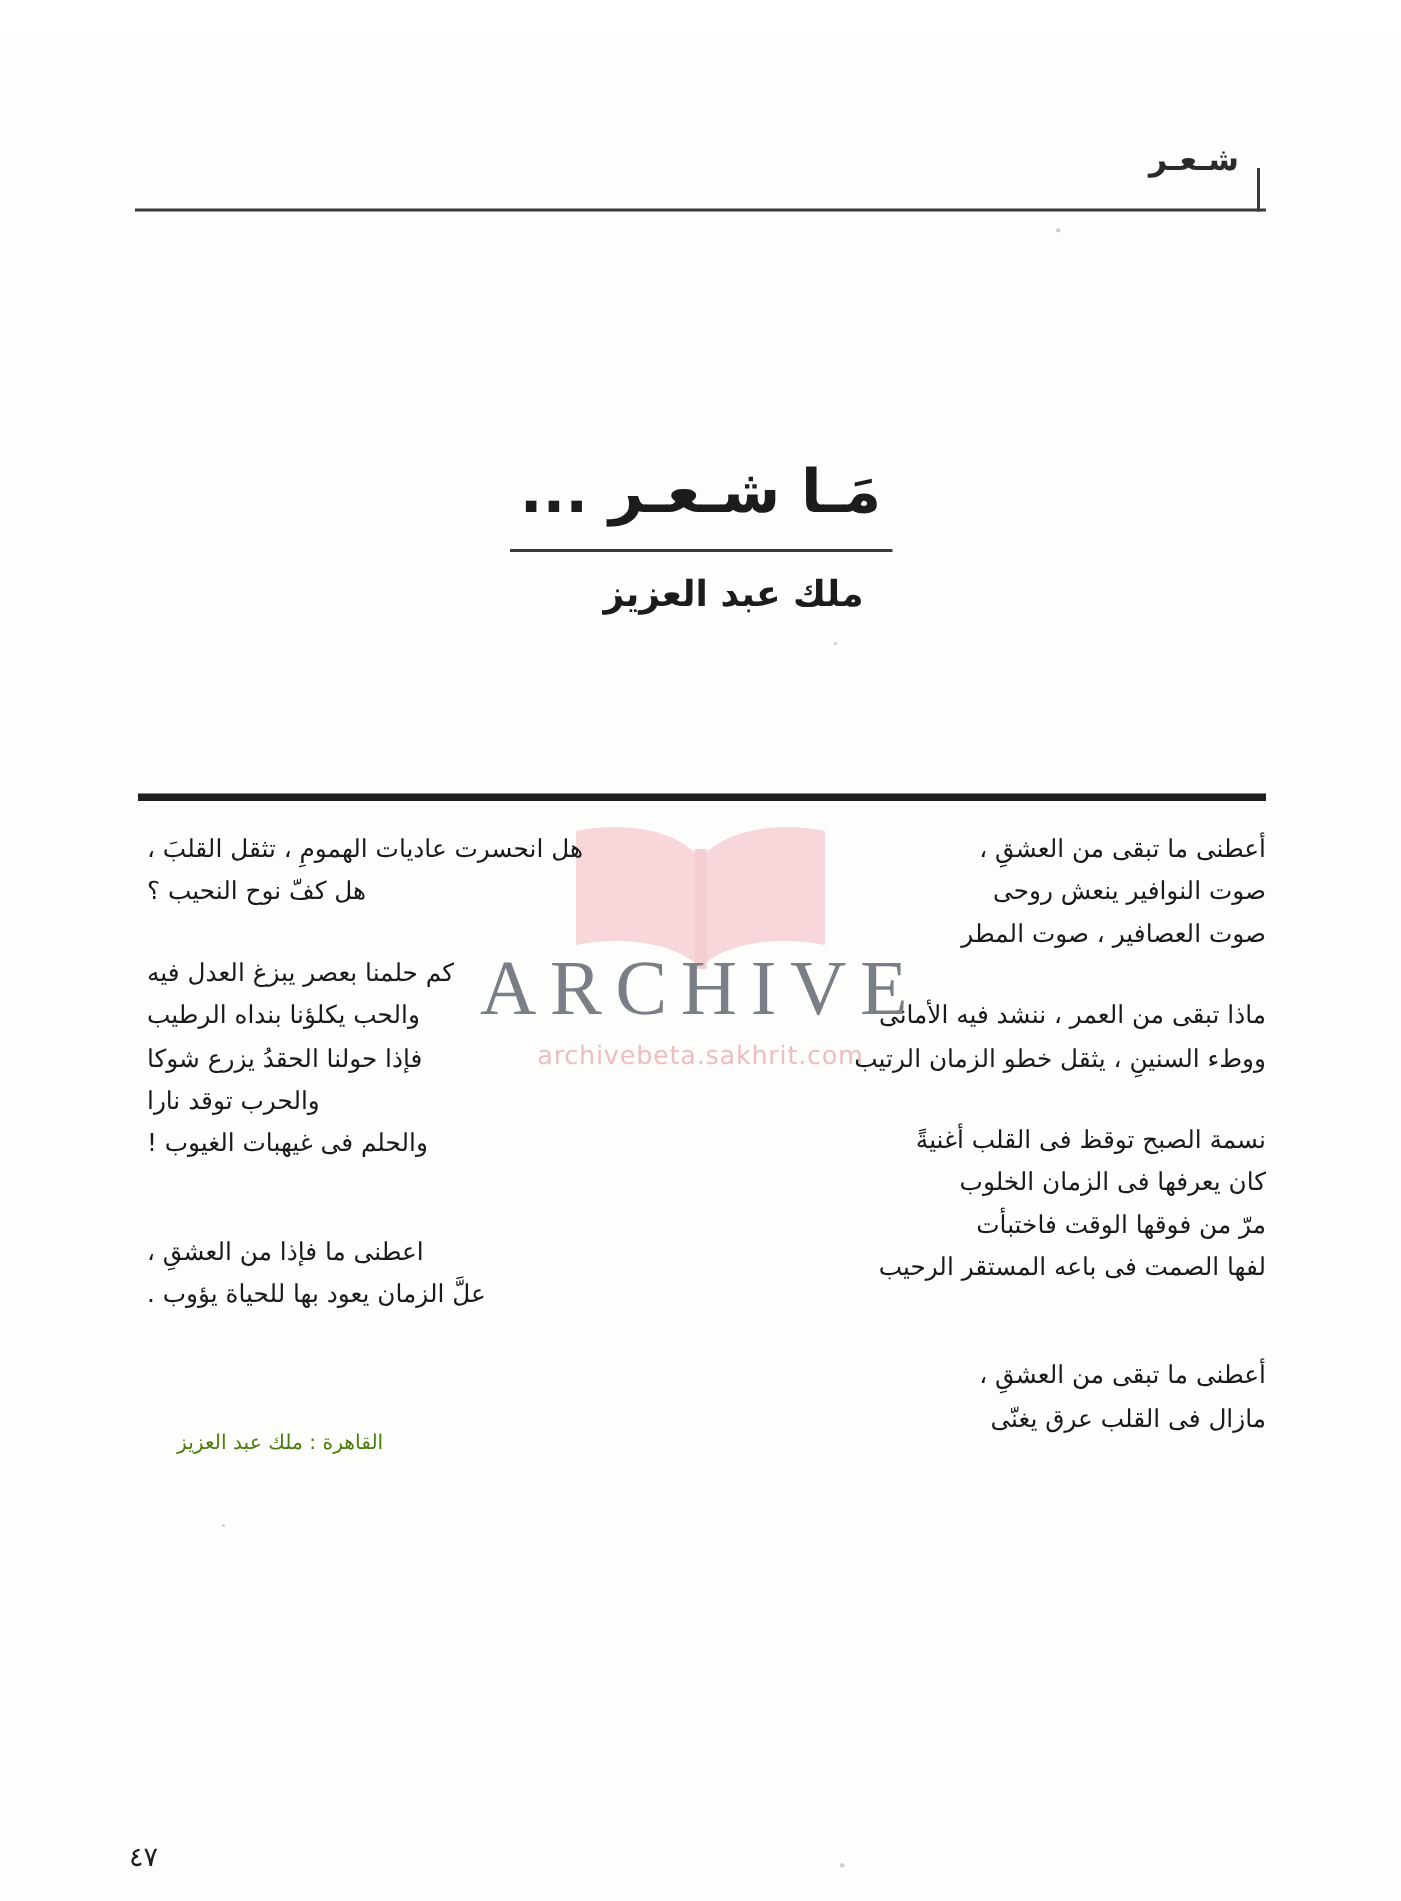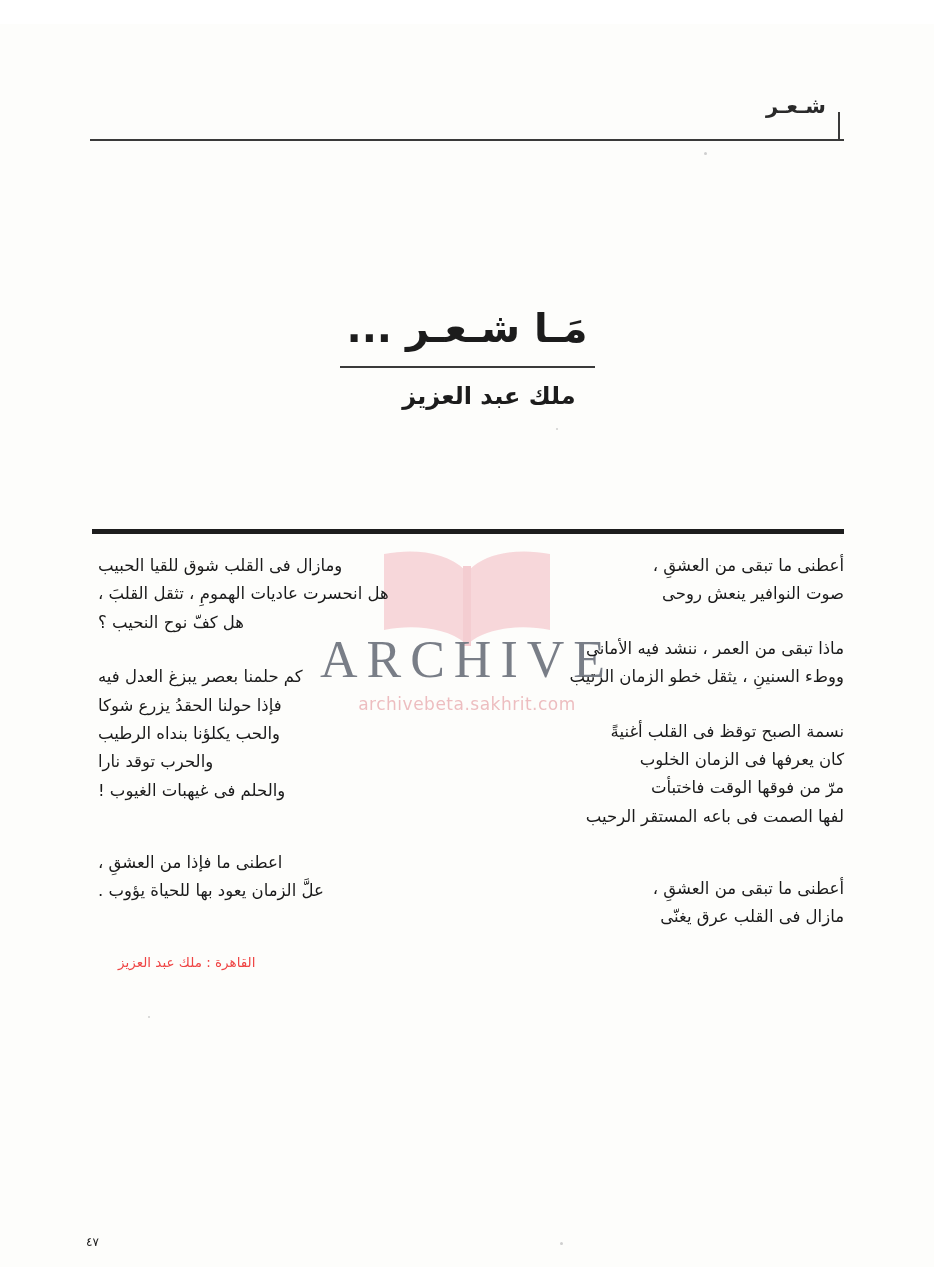--- a/index.html
+++ b/index.html
@@ -186,32 +186,32 @@
   }
   .stanza-gap-lg { margin-bottom: 44px; }
 
   
   .credit {
     position: absolute;
     top: 930px;
     left: 118px;
     font-family: "DejaVu Sans", sans-serif;
     font-size: 13.5px;
-    color: #ef4444;
+    color: #4d7c0f;
     direction: rtl;
     z-index: 2;
   }
 
   
   .page-number {
     position: absolute;
     bottom: 42px;
     left: 86px;
     font-family: "DejaVu Sans", sans-serif;
-    font-size: 12px;
+    font-size: 18px;
     color: #1c1c1c;
     letter-spacing: 1px;
     direction: rtl;
   }
 
   .speck {
     position: absolute;
     background: #cfcfcf;
     border-radius: 50%;
     z-index: 0;
@@ -251,20 +251,21 @@
     <div class="wm-sub">archivebeta.sakhrit.com</div>
   </div>
 
   <div class="poem-body">
 
     <div class="col col-right">
 
       <div class="stanza">
         <div class="line">أعطنى ما تبقى من العشقِ ،</div>
         <div class="line">صوت النوافير ينعش روحى</div>
+        <div class="line">صوت العصافير ، صوت المطر</div>
       </div>
 
       <div class="stanza">
         <div class="line">ماذا تبقى من العمر ، ننشد فيه الأمانى</div>
         <div class="line">ووطء السنينِ ، يثقل خطو الزمان الرتيب</div>
       </div>
 
       <div class="stanza stanza-gap-lg">
         <div class="line">نسمة الصبح توقظ فى القلب أغنيةً</div>
         <div class="line">كان يعرفها فى الزمان الخلوب</div>
@@ -275,29 +276,28 @@
       <div class="stanza">
         <div class="line">أعطنى ما تبقى من العشقِ ،</div>
         <div class="line">مازال فى القلب عرق يغنّى</div>
       </div>
 
     </div>
 
     <div class="col col-left">
 
       <div class="stanza">
-        <div class="line">ومازال فى القلب شوق للقيا الحبيب</div>
         <div class="line">هل انحسرت عاديات الهمومِ ، تثقل القلبَ ،</div>
         <div class="line">هل كفّ نوح النحيب ؟</div>
       </div>
 
       <div class="stanza stanza-gap-lg">
         <div class="line">كم حلمنا بعصر يبزغ العدل فيه</div>
+        <div class="line">والحب يكلؤنا بنداه الرطيب</div>
         <div class="line">فإذا حولنا الحقدُ يزرع شوكا</div>
-        <div class="line">والحب يكلؤنا بنداه الرطيب</div>
         <div class="line">والحرب توقد نارا</div>
         <div class="line">والحلم فى غيهبات الغيوب !</div>
       </div>
 
       <div class="stanza">
         <div class="line">اعطنى ما فإذا من العشقِ ،</div>
         <div class="line">علَّ الزمان يعود بها للحياة يؤوب .</div>
       </div>
 
     </div>

